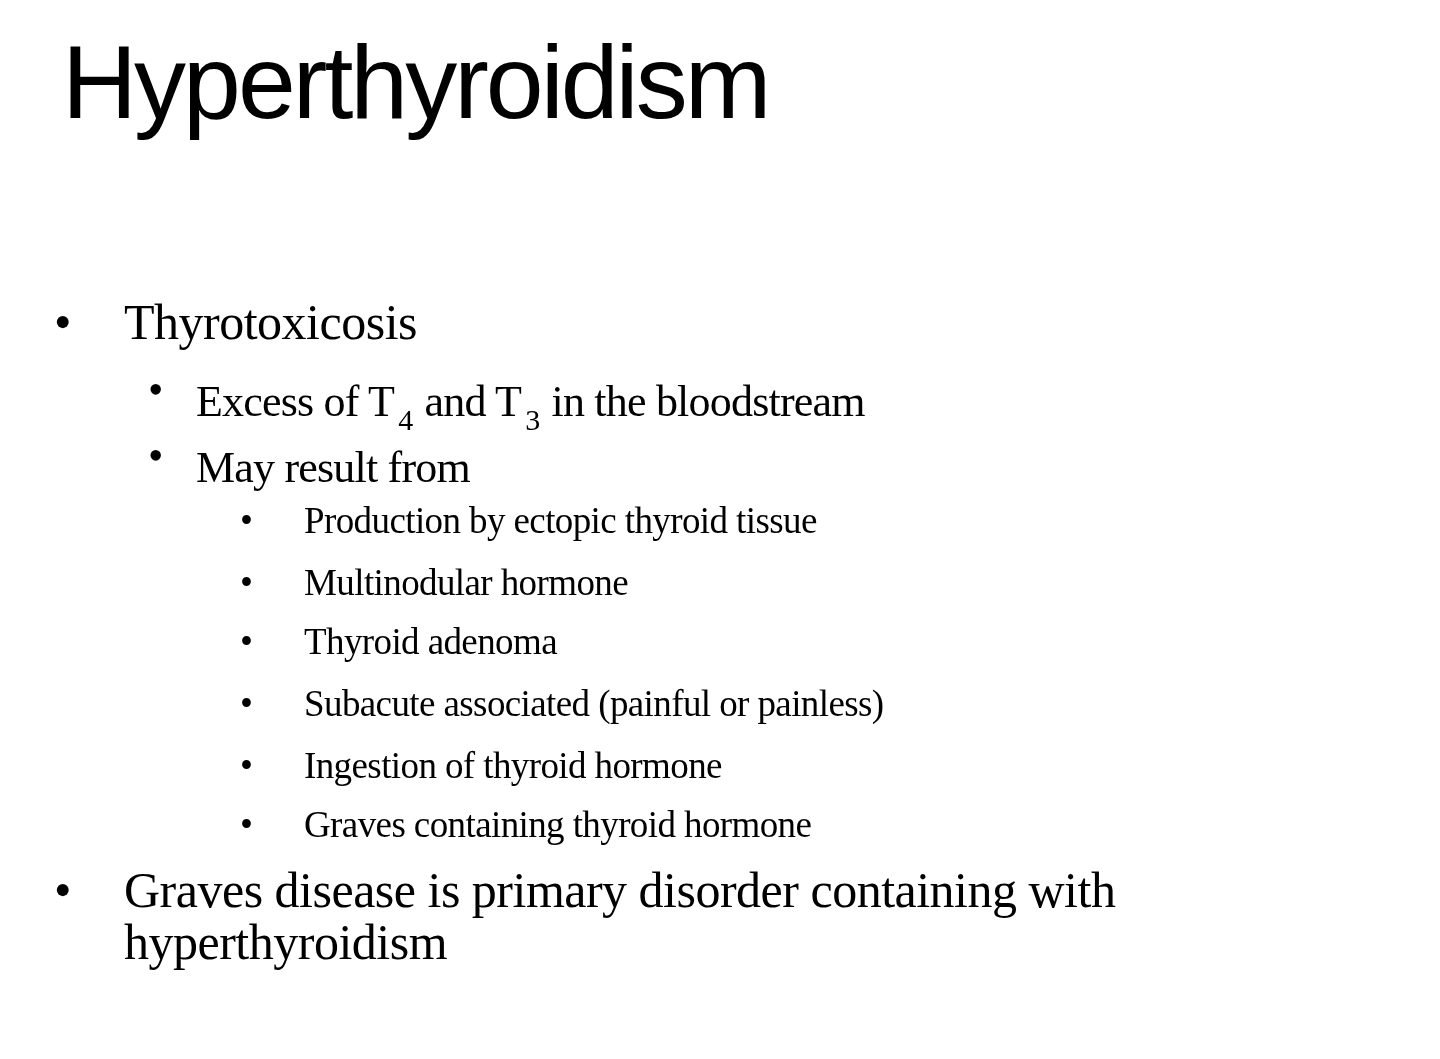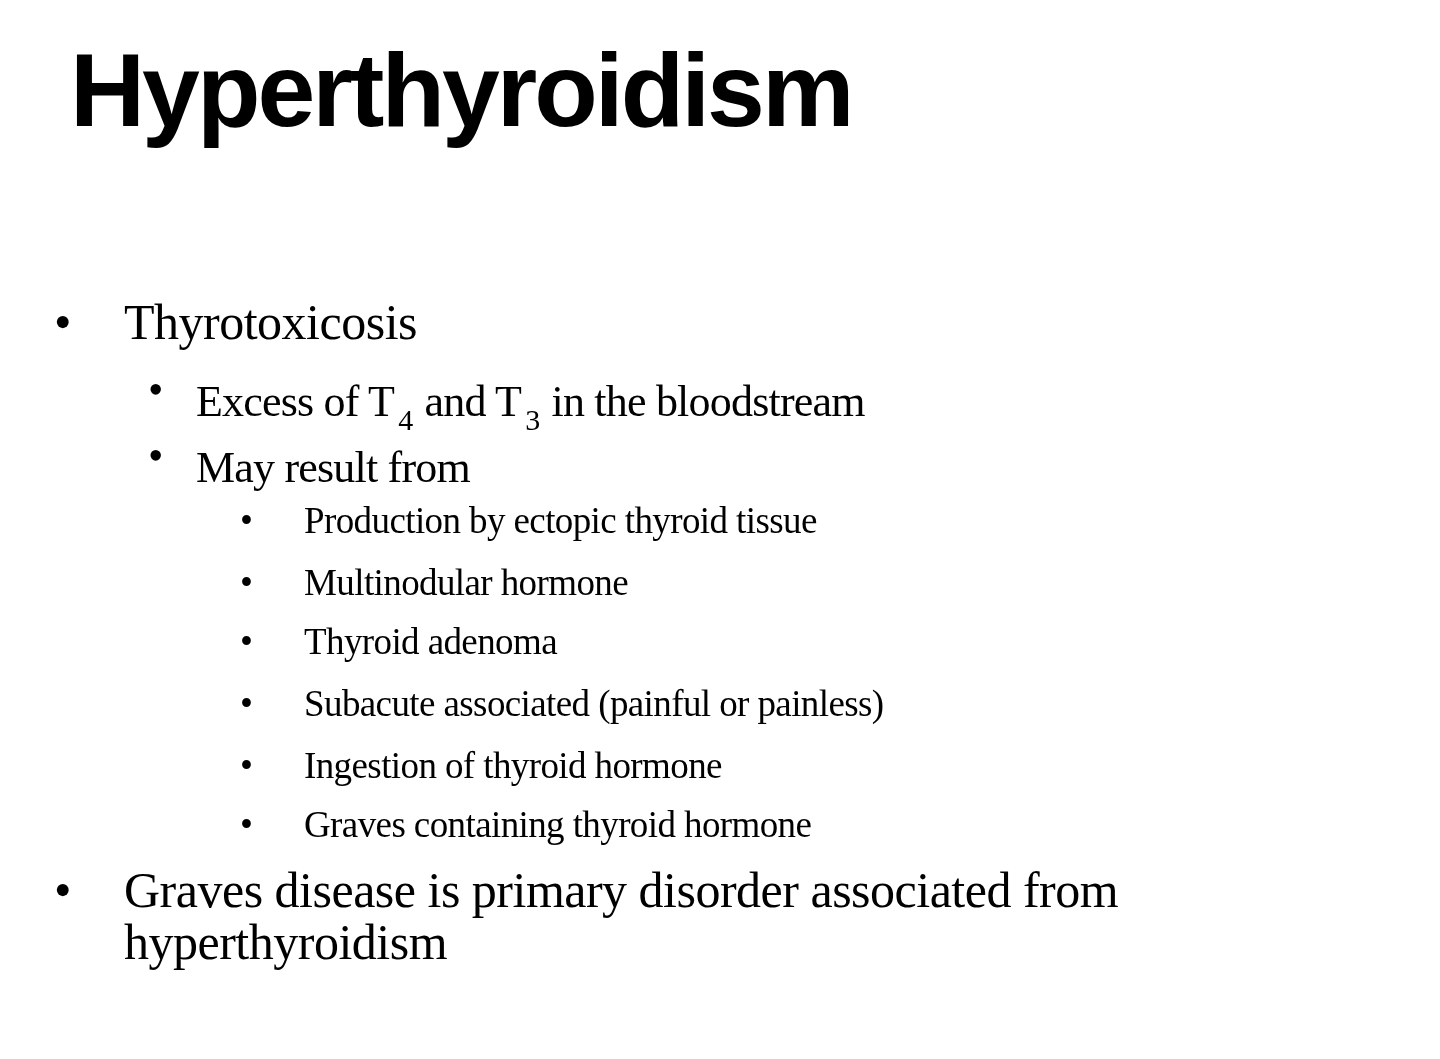--- a/index.html
+++ b/index.html
@@ -14,23 +14,23 @@
       position: relative;
       width: 1440px;
       height: 1059px;
       background: #ffffff;
       color: #000000;
     }
     .title {
       position: absolute;
       left: 54px;
       top: 14px;
-      margin: 16px;
+      margin: 8px;
       font-family: "Liberation Sans", sans-serif;
-      font-weight: bold;
+      font-weight: normal;
       font-size: 104px;
       line-height: 120px;
       letter-spacing: -3px;
       color: #000000;
       white-space: nowrap;
     }
     .content {
       position: absolute;
       left: 0;
       top: 0;
@@ -116,17 +116,17 @@
       <span class="text">Ingestion of thyroid hormone</span>
     </div>
 
     <div class="item l3" style="top:804px;">
       <span class="bullet">•</span>
       <span class="text">Graves containing thyroid hormone</span>
     </div>
 
     <div class="item l1" style="top:864px;">
       <span class="bullet">•</span>
-      <span class="text wrap-text">Graves disease is primary disorder associated from hyperthyroidism</span>
+      <span class="text wrap-text">Graves disease is primary disorder containing with hyperthyroidism</span>
     </div>
 
   </div>
 </div>
 
 </body></html>

